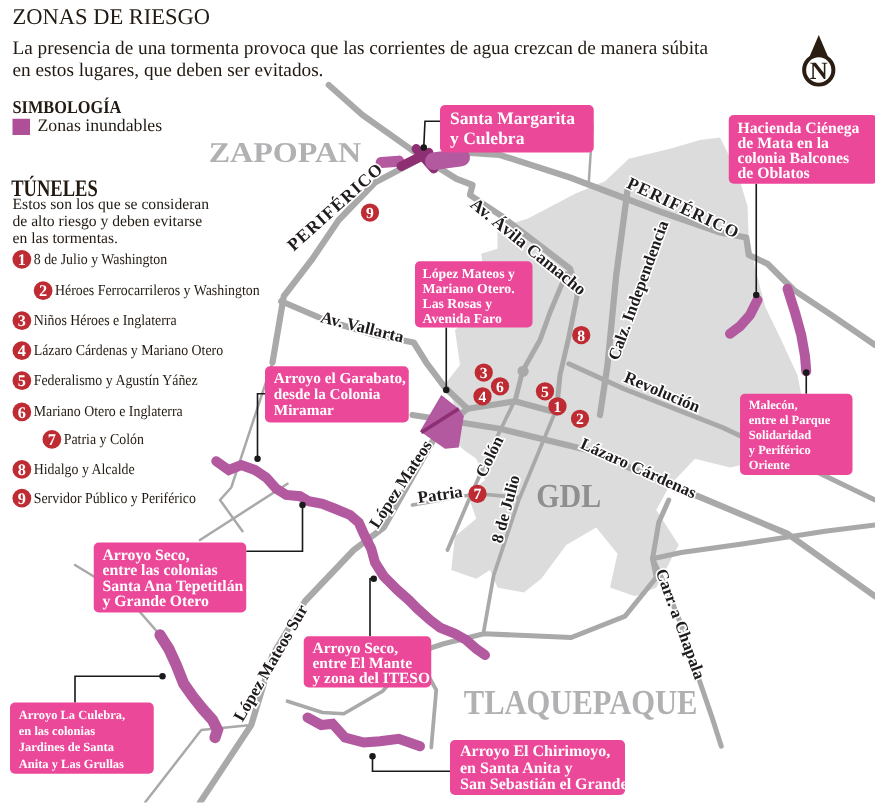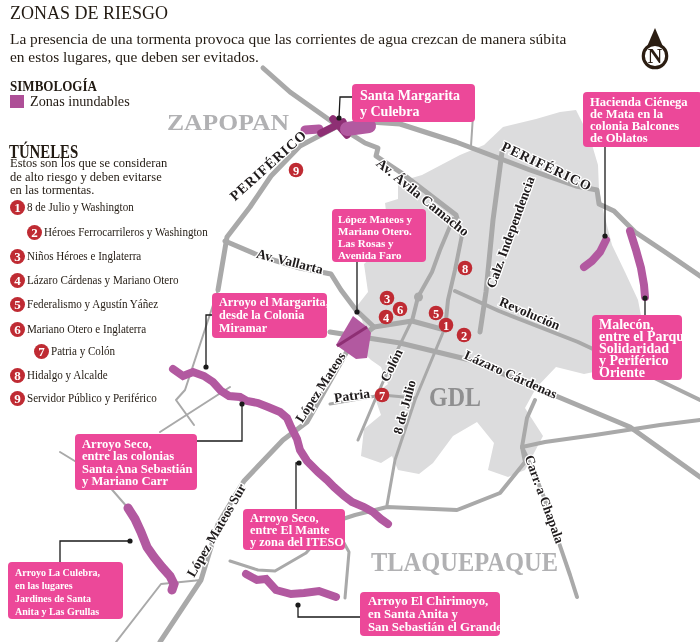--- a/index.html
+++ b/index.html
@@ -276,49 +276,49 @@
   </div>
 
 <div class="callout" style="left:332px;top:209px;width:94px;height:53px;font-size:11px;line-height:12.1px;padding:3.5px 0 0 6px;font-family:Liberation Serif, serif;">
     <div>López Mateos y</div>
     <div>Mariano Otero.</div>
     <div>Las Rosas y</div>
     <div>Avenida Faro</div>
   </div>
 
 <div class="callout" style="left:212px;top:293px;width:115px;height:45px;font-size:12.2px;line-height:13px;padding:3px 0 0 7px;">
-    <div>Arroyo el Margarita,</div>
+    <div>Arroyo el Garabato,</div>
     <div>desde la Colonia</div>
     <div>Miramar</div>
   </div>
 
-<div class="callout" style="left:592px;top:315px;width:90px;height:65px;font-size:14px;line-height:12.1px;padding:3.5px 0 0 7px;">
+<div class="callout" style="left:592px;top:315px;width:90px;height:65px;font-size:10px;line-height:12.1px;padding:3.5px 0 0 7px;">
     <div>Malecón,</div>
     <div>entre el Parque</div>
     <div>Solidaridad</div>
     <div>y Periférico</div>
     <div>Oriente</div>
   </div>
 
 <div class="callout" style="left:75px;top:434px;width:122px;height:56px;font-size:12.6px;line-height:12.6px;padding:3.5px 0 0 7px;">
     <div>Arroyo Seco,</div>
     <div>entre las colonias</div>
-    <div>Santa Ana Sebastián</div>
-    <div>y Mariano Carr</div>
+    <div>Santa Ana Tepetitlán</div>
+    <div>y Grande Otero</div>
   </div>
 
 <div class="callout" style="left:243px;top:509px;width:102px;height:41px;font-size:12.4px;line-height:12.1px;padding:3px 0 0 7px;">
     <div>Arroyo Seco,</div>
     <div>entre El Mante</div>
     <div>y zona del ITESO</div>
   </div>
 
 <div class="callout" style="left:8px;top:562px;width:115px;height:57px;font-size:10px;line-height:13px;padding:3.5px 0 0 7px;">
     <div>Arroyo La Culebra,</div>
-    <div>en las lugares</div>
+    <div>en las colonias</div>
     <div>Jardines de Santa</div>
     <div>Anita y Las Grullas</div>
   </div>
 
 <div class="callout" style="left:360px;top:592px;width:140px;height:44px;font-size:12.8px;line-height:13.2px;padding:3px 6px 0 8px;">
     <div>Arroyo El Chirimoyo,</div>
     <div>en Santa Anita y</div>
     <div>San Sebastián el Grande</div>
   </div>
 

